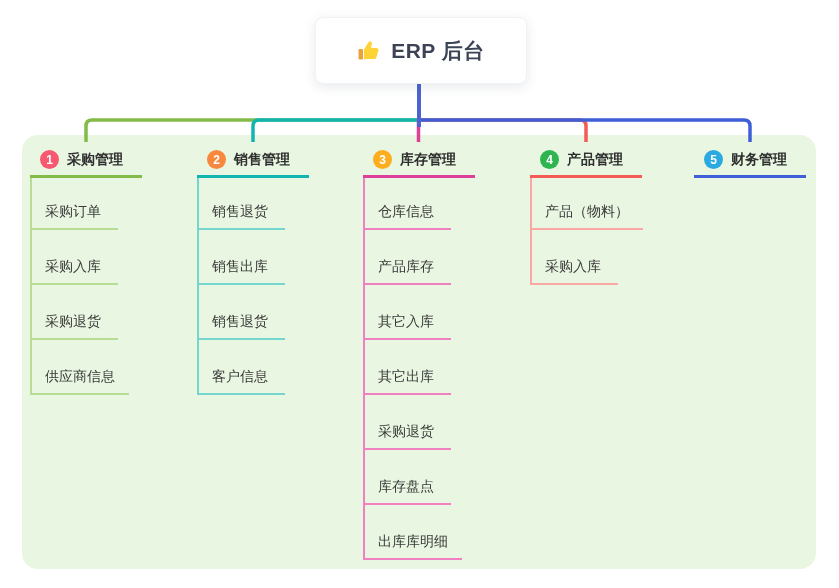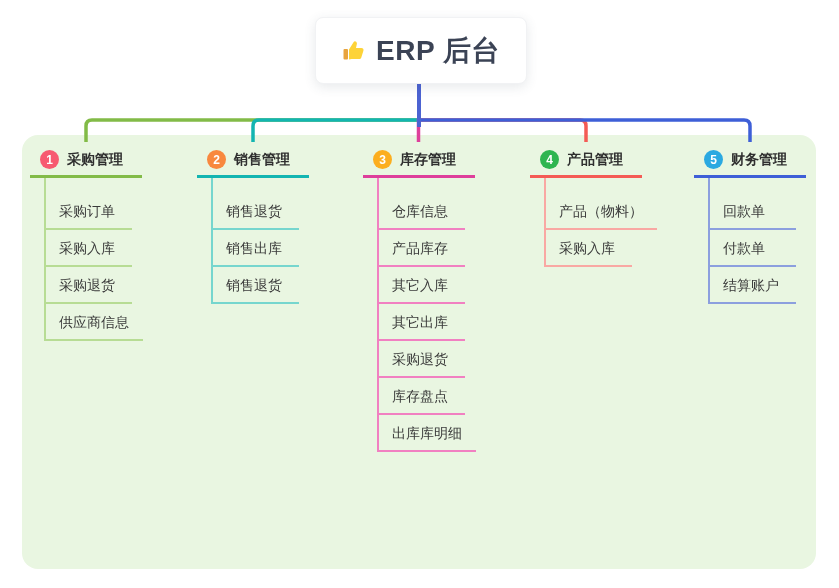--- a/index.html
+++ b/index.html
@@ -11,35 +11,35 @@
     position:absolute;left:22px;top:135px;width:794px;height:434px;
     border-radius:16px;z-index:1;
   }
   .connectors{position:absolute;left:0;top:0;z-index:2;pointer-events:none;}
   .root-node{
     position:absolute;left:315px;top:17px;width:210px;height:65px;
     background:#ffffff;border:1px solid #f1f2f4;border-radius:8px;
     box-shadow:0 3px 12px rgba(60,70,90,.12);
     display:flex;align-items:center;justify-content:center;gap:10px;z-index:3;cursor:pointer;
   }
-  .root-label{font-size:28px;font-weight:600;color:#3b4355;letter-spacing:.5px;white-space:nowrap;}
+  .root-label{font-size:21px;font-weight:600;color:#3b4355;letter-spacing:.5px;white-space:nowrap;}
   .thumb{display:flex;align-items:center;}
   .branch{position:absolute;top:145px;z-index:3;}
   .branch-head{
     display:flex;align-items:center;gap:8px;width:112px;box-sizing:border-box;
     padding:5px 0 6px 10px;border-bottom:3px solid var(--main);cursor:pointer;
   }
   .badge{
     width:19px;height:19px;border-radius:50%;background:var(--badge);color:#fff;
     font-size:12px;font-weight:700;display:flex;align-items:center;justify-content:center;flex:none;
   }
   .branch-label{font-size:14px;font-weight:600;color:#2f2f2f;white-space:nowrap;}
-  .branch-children{margin-left:14px;border-left:2px solid var(--light);width:max-content;}
+  .branch-children{border-left:2px solid var(--light);width:max-content;}
   .child-row{
-    box-sizing:border-box;height:37px;display:flex;align-items:flex-end;
+    box-sizing:border-box;height:55px;display:flex;align-items:flex-end;
     padding:0 14px 0 13px;border-bottom:2px solid var(--light);
     width:max-content;min-width:86px;cursor:pointer;
   }
   .child-row:first-child{height:52px;}
   .child-label{font-size:14px;color:#3a3a3a;white-space:nowrap;margin-bottom:7px;}
 </style>
 </head>
 <body>
 
 <div class="stage" style="background: rgb(255, 255, 255);">
@@ -93,20 +93,23 @@
     <div class="branch-children">
         <div class="child-row">
     <span class="child-label">销售退货</span>
   </div>
         <div class="child-row">
     <span class="child-label">销售出库</span>
   </div>
         <div class="child-row">
     <span class="child-label">销售退货</span>
   </div>
+        <div class="child-row">
+    <span class="child-label">客户信息</span>
+  </div>
       </div>
   </div>
     <div class="branch" style="left: 363px; --main: #DE3F9B; --light: #F180C1; --badge: #FCAE1E;">
     <div class="branch-head">
       <span class="badge">3</span>
       <span class="branch-label">库存管理</span>
     </div>
     <div class="branch-children">
         <div class="child-row">
     <span class="child-label">仓库信息</span>
@@ -143,25 +146,14 @@
         <div class="child-row">
     <span class="child-label">采购入库</span>
   </div>
       </div>
   </div>
     <div class="branch" style="left: 694px; --main: #3E5FD7; --light: #8C9FDE; --badge: #2BA9E1;">
     <div class="branch-head">
       <span class="badge">5</span>
       <span class="branch-label">财务管理</span>
     </div>
-    <div class="branch-children">
-        <div class="child-row">
-    <span class="child-label">回款单</span>
-  </div>
-        <div class="child-row">
-    <span class="child-label">付款单</span>
-  </div>
-        <div class="child-row">
-    <span class="child-label">结算账户</span>
-  </div>
-      </div>
   </div>
   </div>
 
 </body></html>

